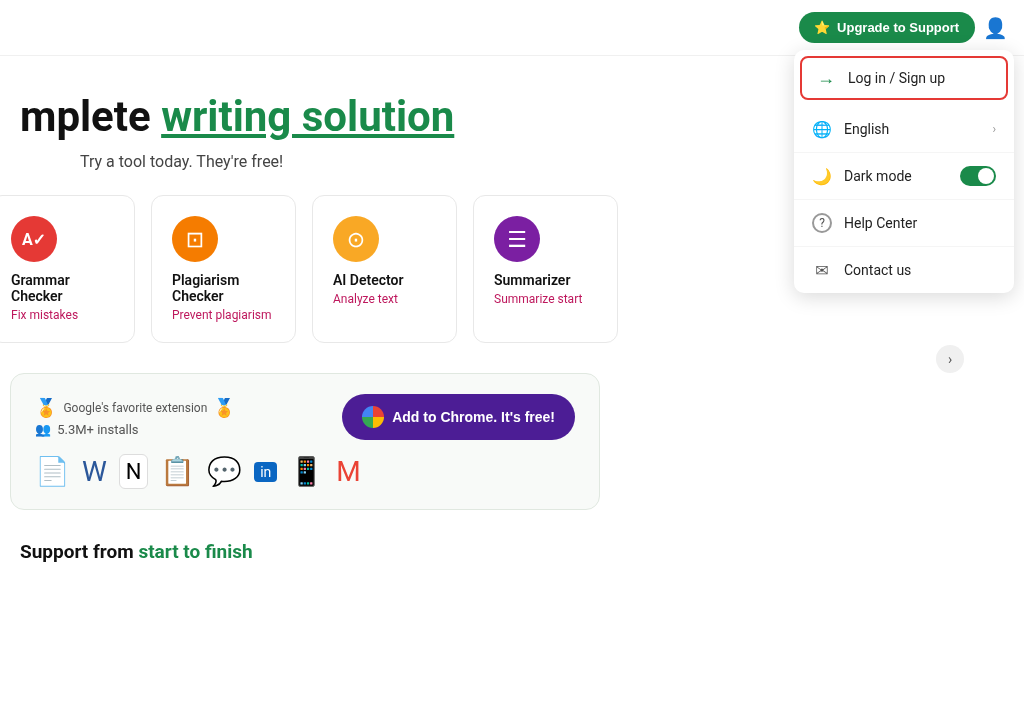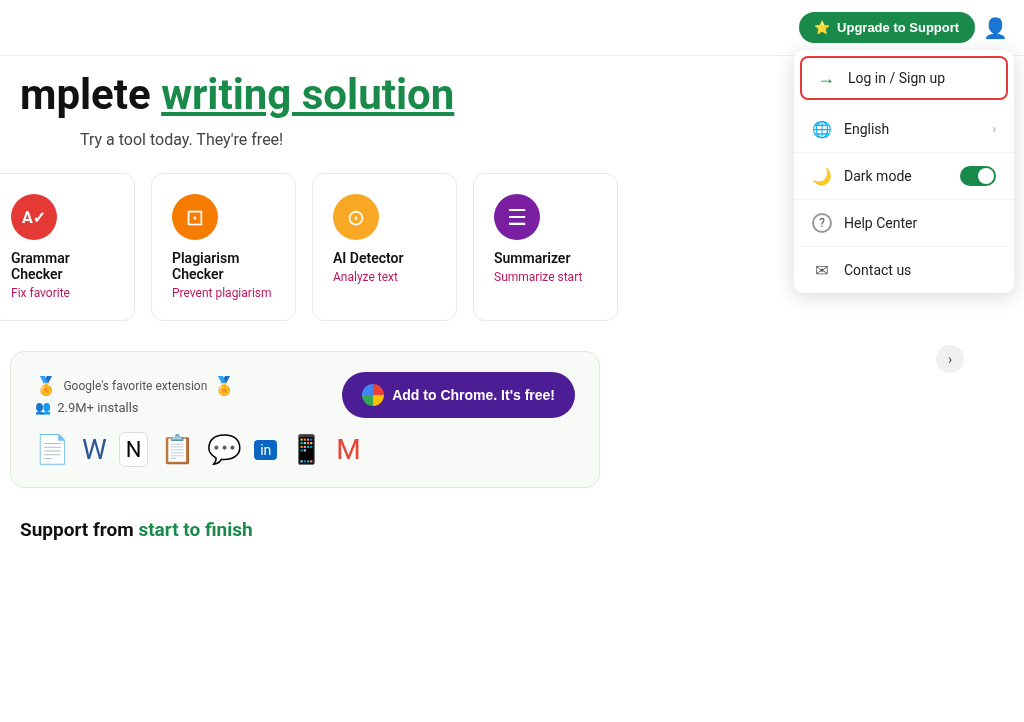--- a/index.html
+++ b/index.html
@@ -118,21 +118,21 @@
       height: 20px;
       display: flex;
       align-items: center;
       justify-content: center;
       font-size: 16px;
       color: #555;
     }
 
     
     .main-content {
-      padding-top: 70px;
+      padding-top: 92px;
       padding-left: 20px;
       position: relative;
     }
 
     .hero-title {
       font-size: 42px;
       font-weight: 700;
       color: #111;
       line-height: 1.2;
       margin-bottom: 4px;
@@ -354,21 +354,21 @@
   <h1 class="hero-title">
     <span>mplete </span><span class="green-text">writing solution</span>
   </h1>
   <p class="hero-subtitle">Try a tool today. They're free!</p>
 
   <div class="tools-row">
 
     <div class="tool-card grammar-card">
       <div class="tool-icon" style="background:#e53935; font-size:16px; font-weight:bold;">A✓</div>
       <div class="tool-name">Grammar Checker</div>
-      <div class="tool-desc">Fix favorite</div>
+      <div class="tool-desc">Fix mistakes</div>
     </div>
 
     <div class="tool-card plagiarism-card">
       <div class="tool-icon" style="background:#f57c00; font-size:22px;">⊡</div>
       <div class="tool-name">Plagiarism Checker</div>
       <div class="tool-desc">Prevent plagiarism</div>
     </div>
 
     <div class="tool-card ai-detector-card">
       <div class="tool-icon" style="background:#f9a825; font-size:22px;">⊙</div>
@@ -388,21 +388,21 @@
   <div class="chrome-banner">
     <div class="chrome-banner-top">
       <div class="chrome-banner-left">
         <div class="google-fav">
           <span class="award-icon">🏅</span>
           <span>Google's favorite extension</span>
           <span class="award-icon">🏅</span>
         </div>
         <div class="install-count">
           <span>👥</span>
-          <span>2.9M+ installs</span>
+          <span>5.3M+ installs</span>
         </div>
       </div>
       <button class="add-chrome-btn">
         <span class="chrome-logo"></span>
         <span>Add to Chrome. It's free!</span>
       </button>
     </div>
 
     <div class="app-icons-row">
       <span style="font-size:28px;">📄</span>

